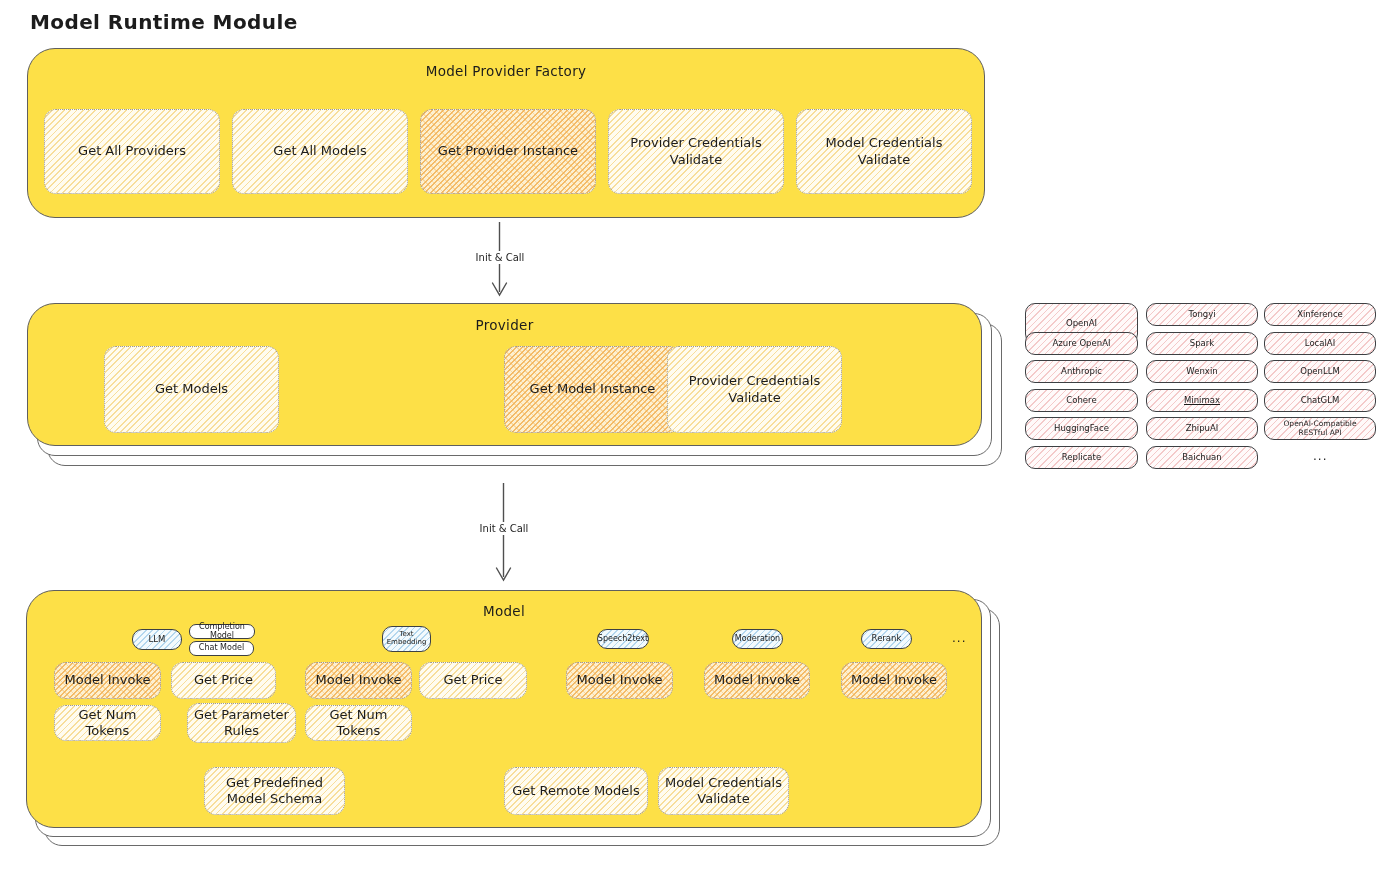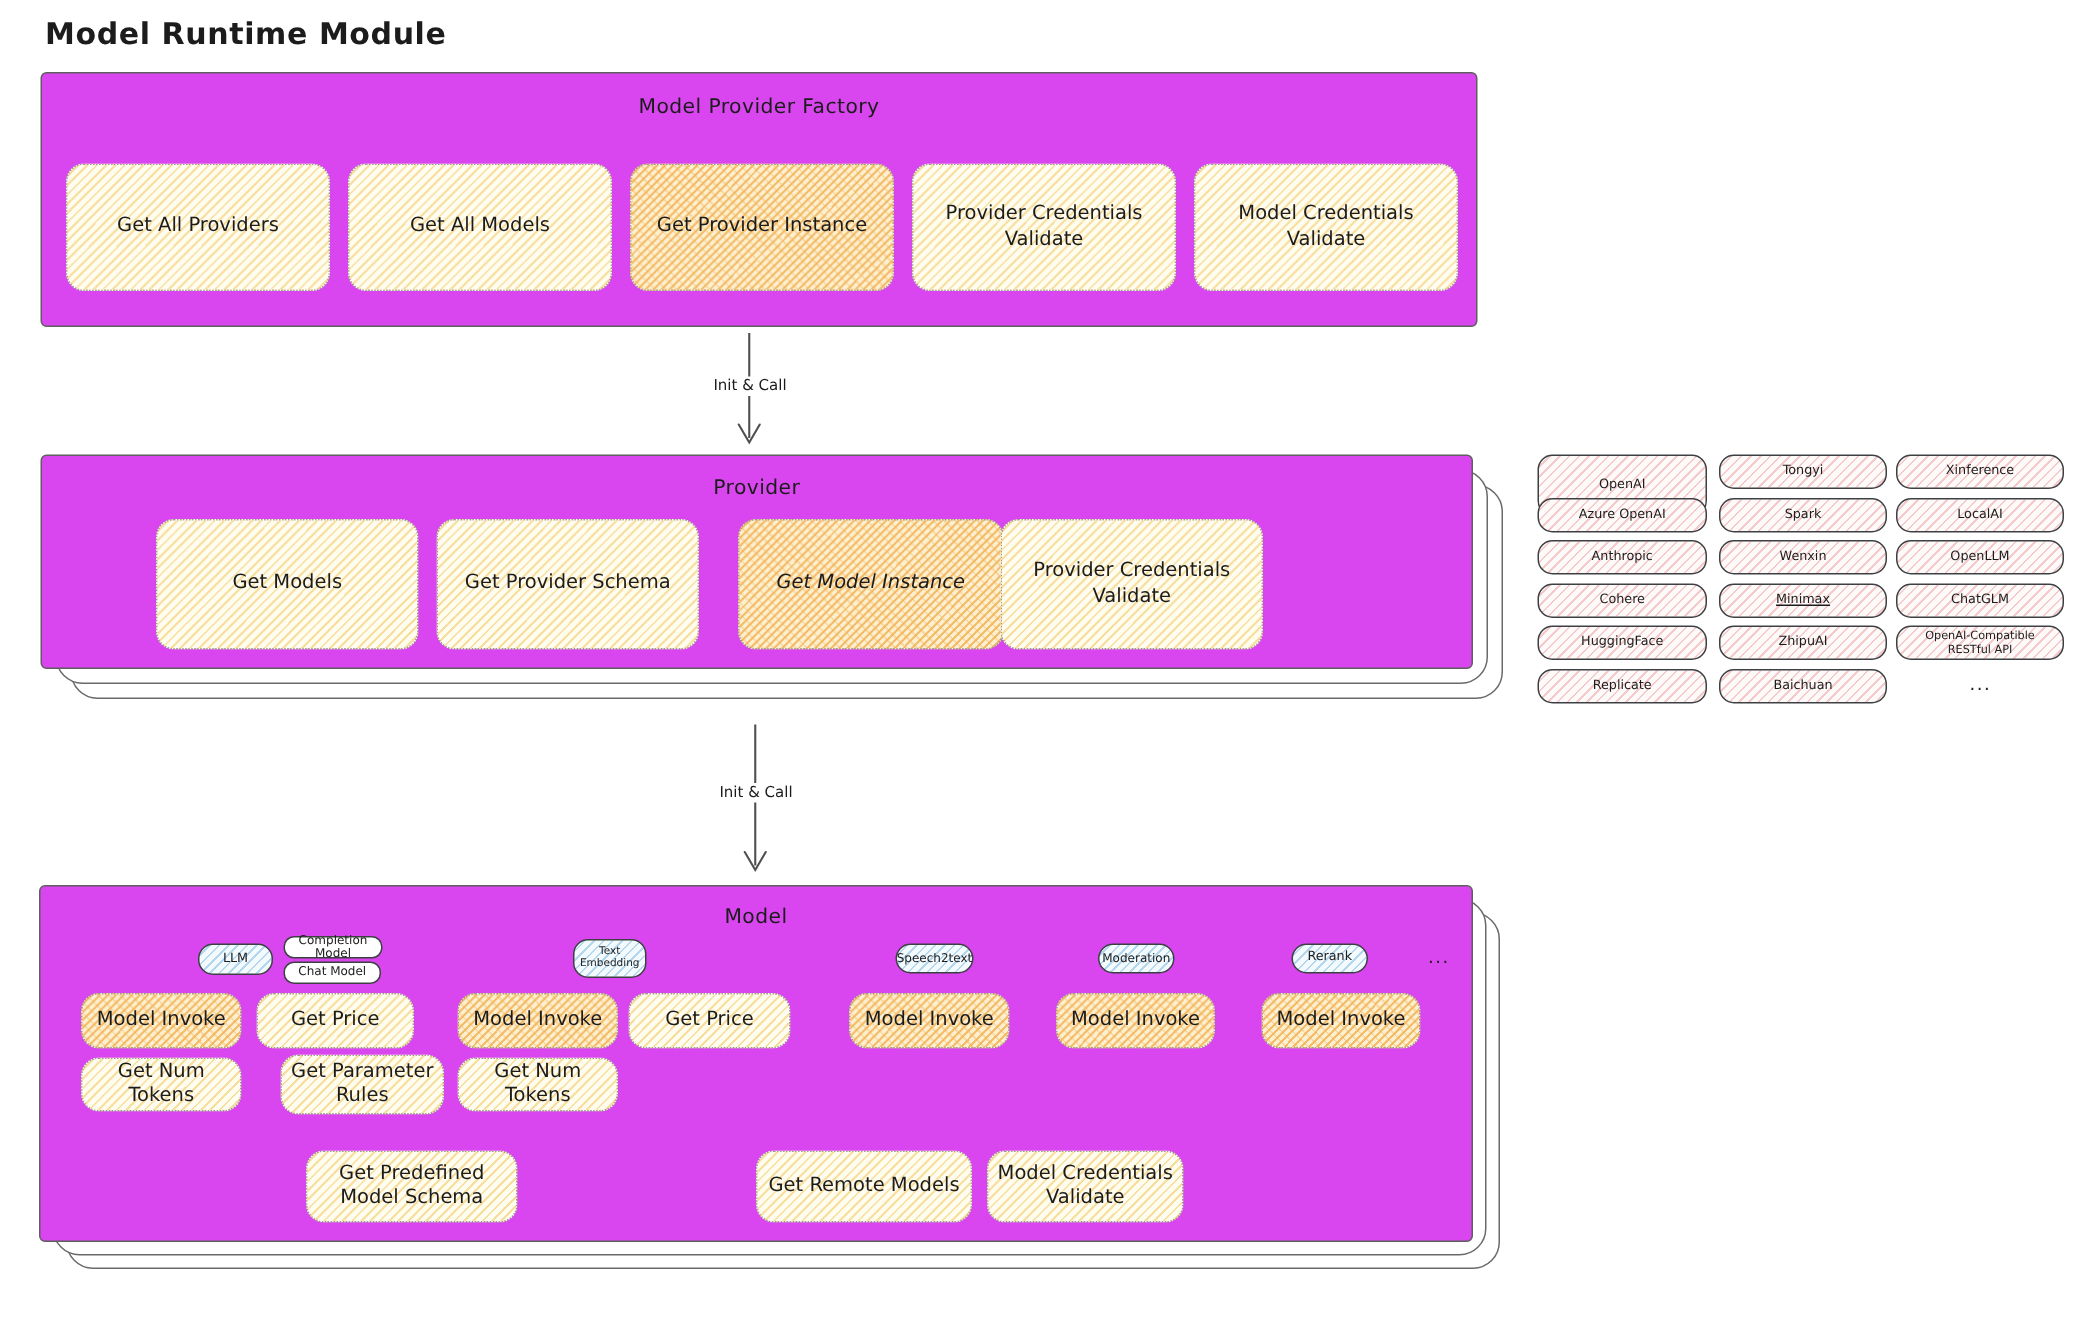--- a/index.html
+++ b/index.html
@@ -8,23 +8,23 @@
     position:relative;
     width:1393px; height:880px;
     font-family:"DejaVu Sans", sans-serif;
     color:#1c1c1c;
     overflow:hidden;
   }
 
   
   .panel {
     position:absolute;
-    background:#d946ef;
+    background:#fde047;
     border:1.6px solid #5f5f5f;
-    border-radius:4px;
+    border-radius:28px;
   }
   .stack-layer {
     position:absolute;
     background:#ffffff;
     border:1.5px solid #6a6a6a;
     border-radius:18px;
   }
   .panel-title {
     position:absolute;
     width:100%;
@@ -121,22 +121,21 @@
   <line x1="10.5" y1="0" x2="10.5" y2="70" stroke="#4f4f4f" stroke-width="1.4"></line>
   <path d="M3.5 61 L10.5 73 L17.5 61" fill="none" stroke="#4f4f4f" stroke-width="1.4" stroke-linecap="round"></path>
 </svg>
 <div class="arrow-label" style="left:500px; top:251px;">Init &amp; Call</div>
 
 <div class="stack-layer" style="left:47px; top:323px; width:955px; height:143px;"></div>
 <div class="stack-layer" style="left:37px; top:313px; width:955px; height:143px;"></div>
 <div class="panel" style="left:27px; top:303px; width:955px; height:143px;">
   <div class="panel-title" style="top:13px;">Provider</div>
   <div class="action fill-yellow" style="left:76px; top:42px; width:175px; height:87px;">Get Models</div>
-  <div class="action fill-yellow" style="left:263px; top:42px; width:175px; height:87px;">Get Provider Schema</div>
-  <div class="action fill-orange" style="left:464px; top:42px; width:177px; height:87px;font-style:italic;">Get Model Instance</div>
+  <div class="action fill-orange" style="left:476px; top:42px; width:177px; height:87px;">Get Model Instance</div>
   <div class="action fill-yellow" style="left:639px; top:42px; width:175px; height:87px;">Provider Credentials Validate</div>
 </div>
 
 <div class="chip fill-pink" style="left:1025px; top:303px; width:113px; height:41px;">OpenAI</div>
 <div class="chip fill-pink" style="left:1025px; top:332px; width:113px; height:23px;">Azure OpenAI</div>
 <div class="chip fill-pink" style="left:1025px; top:360px; width:113px; height:23px;">Anthropic</div>
 <div class="chip fill-pink" style="left:1025px; top:389px; width:113px; height:23px;">Cohere</div>
 <div class="chip fill-pink" style="left:1025px; top:417px; width:113px; height:23px;">HuggingFace</div>
 <div class="chip fill-pink" style="left:1025px; top:446px; width:113px; height:23px;">Replicate</div>
 

